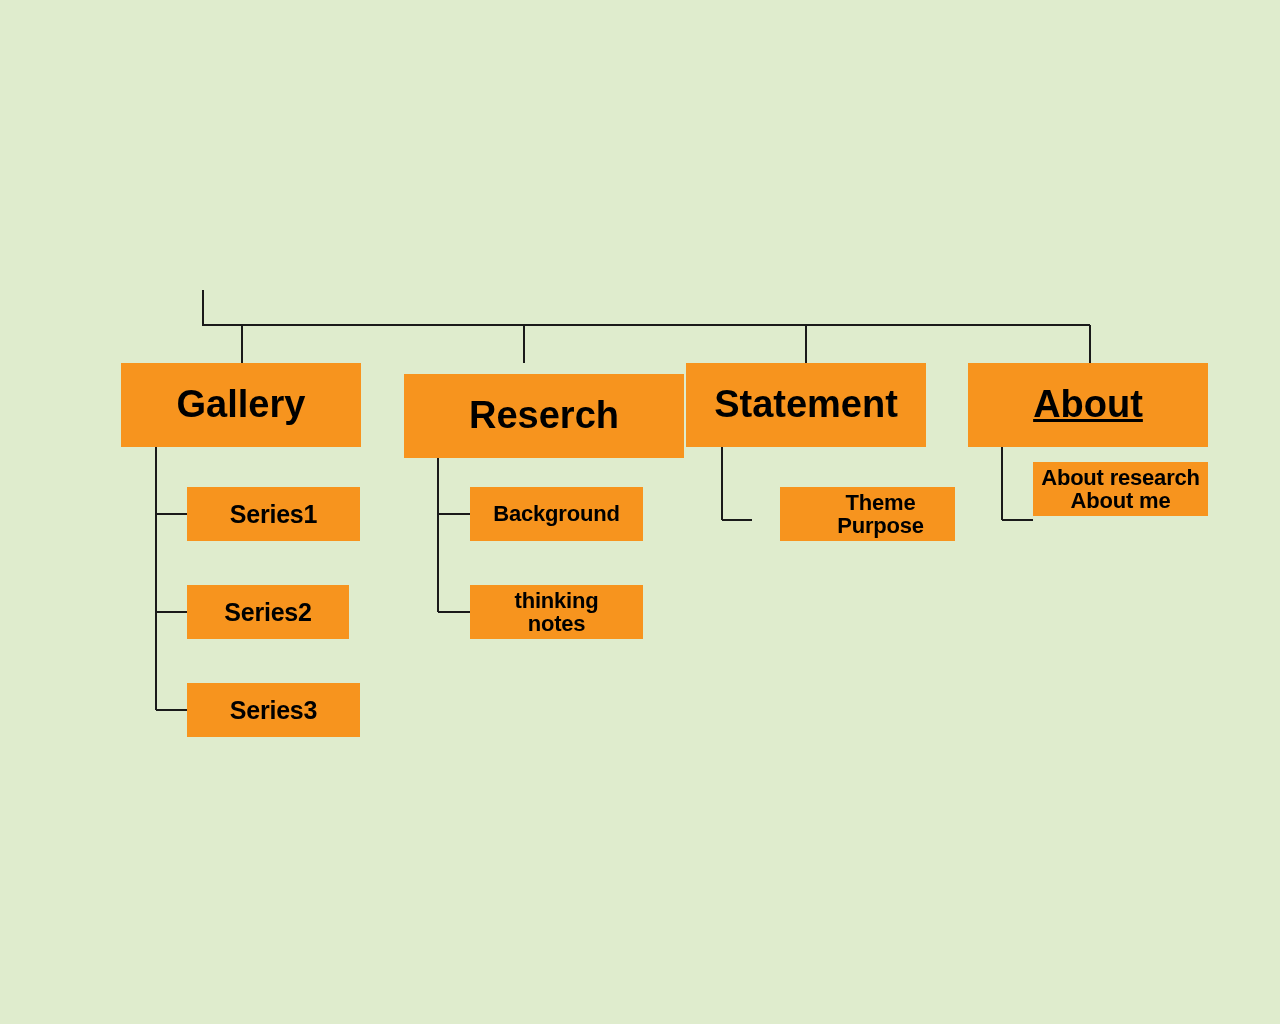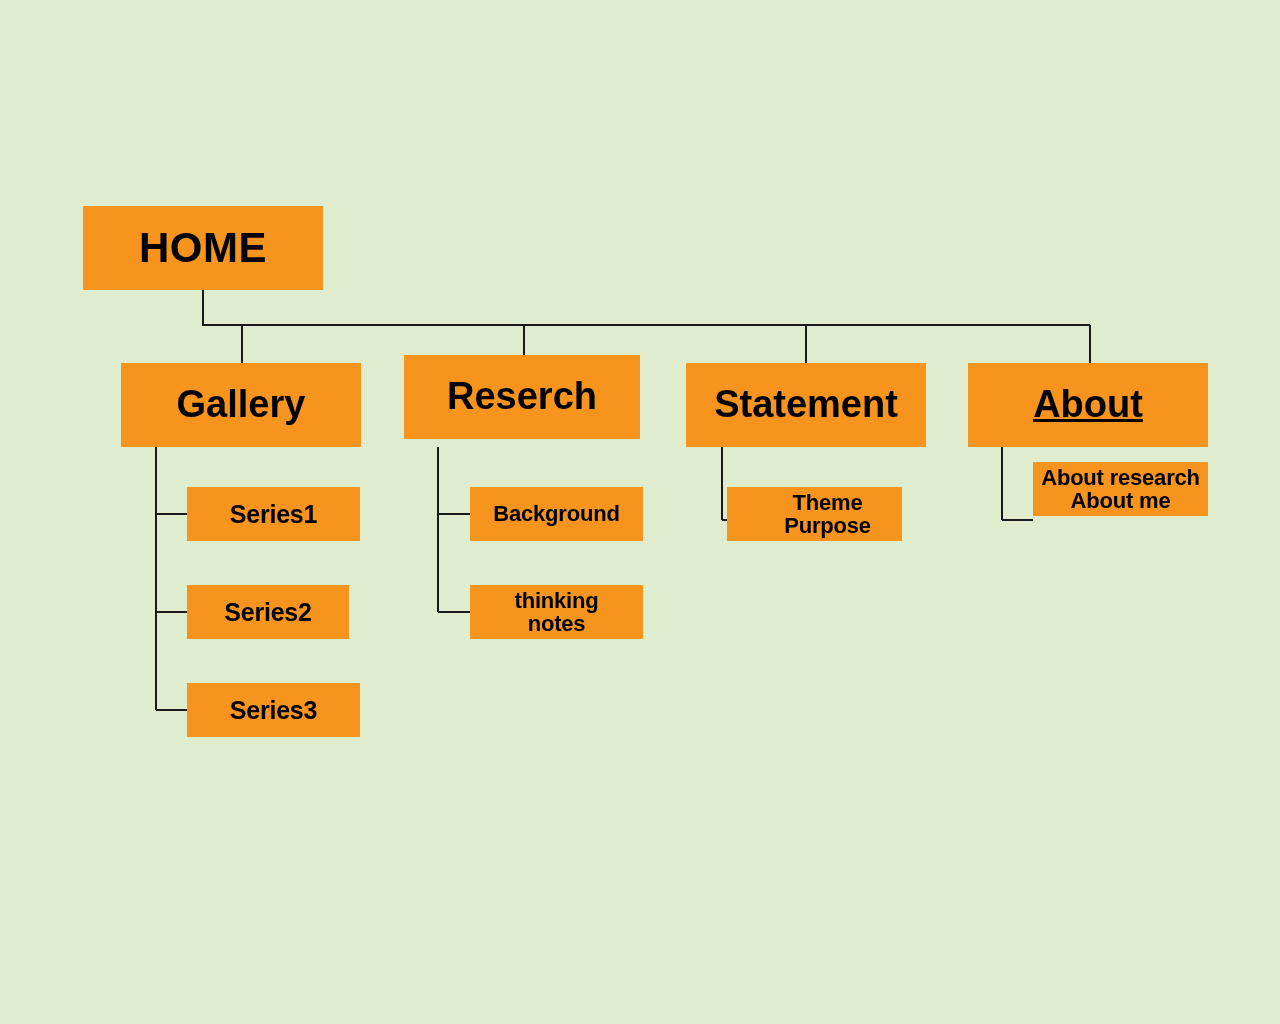--- a/index.html
+++ b/index.html
@@ -93,29 +93,26 @@
       <path d="M438,612 L470,612"></path>
 
       <path d="M722,447 L722,520"></path>
       <path d="M722,520 L752,520"></path>
 
       <path d="M1002,447 L1002,520"></path>
       <path d="M1002,520 L1033,520"></path>
     </g>
   </svg>
 
-  <div class="node lvl1" style="left:83px; top:206px; width:240px; height:84px;">
-    <span class="label">HOME</span>
-  </div>
 
   <div class="node lvl2" style="left:121px; top:363px; width:240px; height:84px;">
     <span class="label">Gallery</span>
   </div>
 
-  <div class="node lvl2" style="left:404px; top:355px; width:236px; height:84px;justify-content:center;">
+  <div class="node lvl2" style="left:404px; top:374px; width:280px; height:84px;justify-content:center;">
     <span class="label">Reserch</span>
   </div>
 
   <div class="node lvl2" style="left:686px; top:363px; width:240px; height:84px;">
     <span class="label">Statement</span>
   </div>
 
   <div class="node lvl2" style="left:968px; top:363px; width:240px; height:84px;text-decoration:underline;">
     <span class="label">About</span>
   </div>
@@ -136,21 +133,21 @@
     <span class="label">Background</span>
   </div>
 
   <div class="node lvl3 small" style="left:470px; top:585px; width:173px; height:54px;">
     <span class="label">
       <span>thinking</span>
       <span class="line2">notes</span>
     </span>
   </div>
 
-  <div class="node lvl3 small" style="left:727px; top:487px; width:175px; height:54px;padding-left:26px;">
+  <div class="node lvl3 small" style="left:780px; top:487px; width:175px; height:54px;padding-left:26px;">
     <span class="label">
       <span>Theme</span>
       <span class="line2">Purpose</span>
     </span>
   </div>
 
   <div class="node lvl3 small" style="left:1033px; top:462px; width:175px; height:54px;">
     <span class="label">
       <span>About research</span>
       <span class="line2">About me</span>

